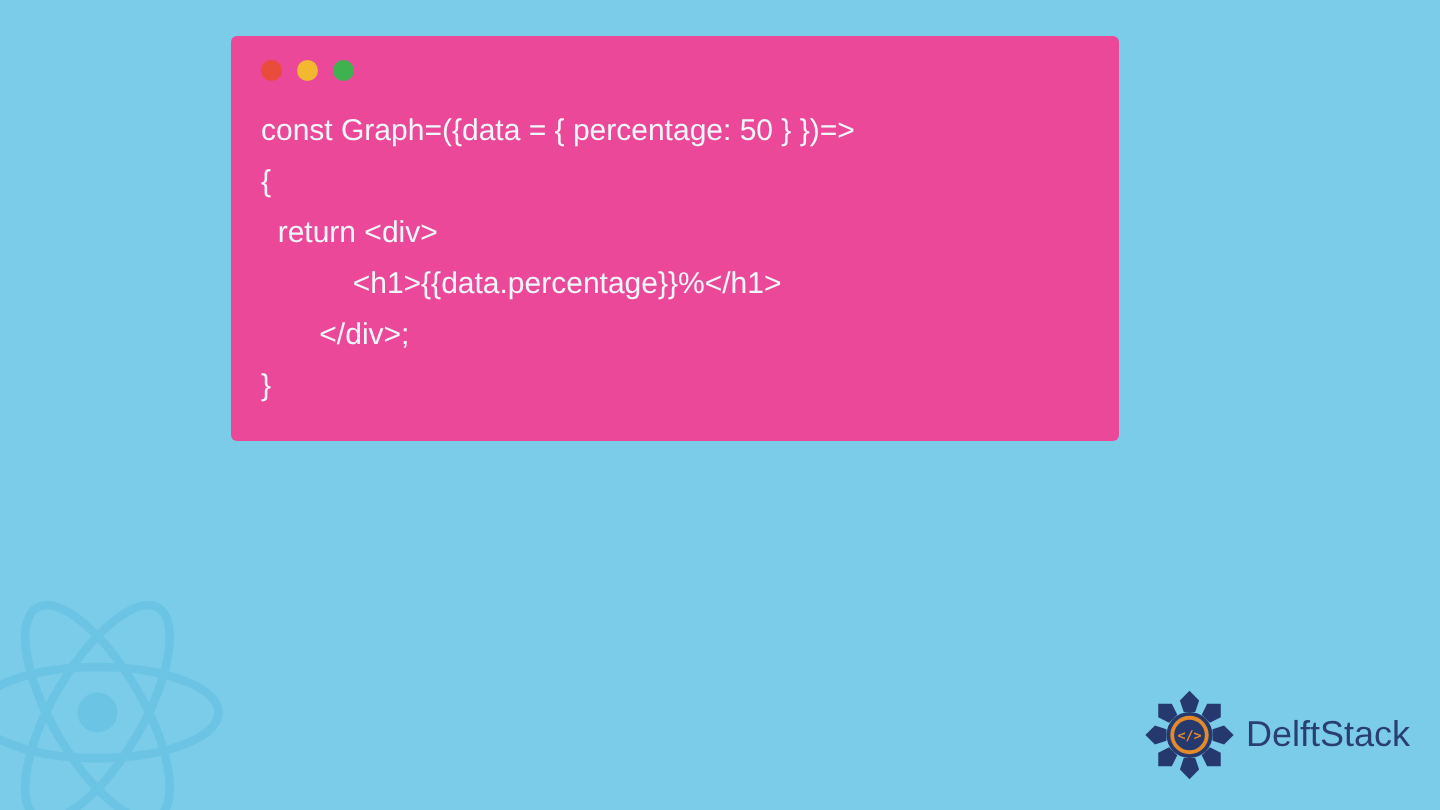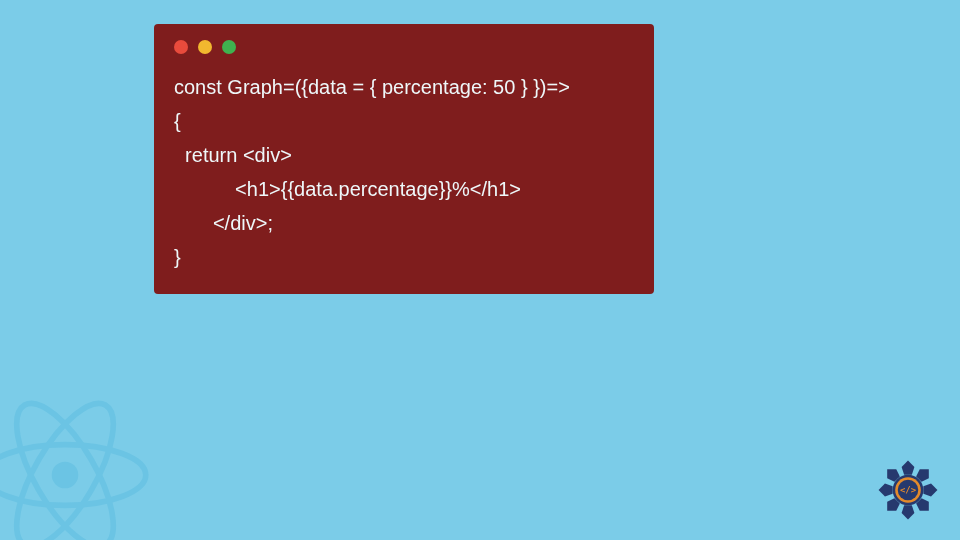--- a/index.html
+++ b/index.html
@@ -8,22 +8,22 @@
       height: 540px;
       background: #7bcce8;
       position: relative;
       font-family: Arial, Helvetica, sans-serif;
       overflow: hidden;
     }
     .code-window {
       position: absolute;
       left: 154px;
       top: 24px;
-      width: 500px;
-      background: #7f1d1d;
+      width: 592px;
+      background: #ec4899;
       border-radius: 4px;
       padding: 16px 20px 20px 20px;
     }
     .traffic-lights {
       display: flex;
       gap: 10px;
       margin-bottom: 16px;
     }
     .tl-dot {
       width: 14px;
@@ -110,13 +110,14 @@
           <polygon points="0,-46 10,-36 6,-24 -6,-24 -10,-36" transform="rotate(270)"></polygon>
           <polygon points="0,-46 10,-36 6,-24 -6,-24 -10,-36" transform="rotate(315)"></polygon>
         </g>
         <circle r="24" fill="#26396e"></circle>
         <circle r="20" fill="#e38a2b"></circle>
         <circle r="16" fill="#26396e"></circle>
         <text x="0" y="5" text-anchor="middle" fill="#e38a2b" font-size="14" font-family="monospace" font-weight="bold">&lt;/&gt;</text>
       </g>
     </svg>
   </div>
+  <span class="logo-text">DelftStack</span>
 </div>
 
 </body></html>

